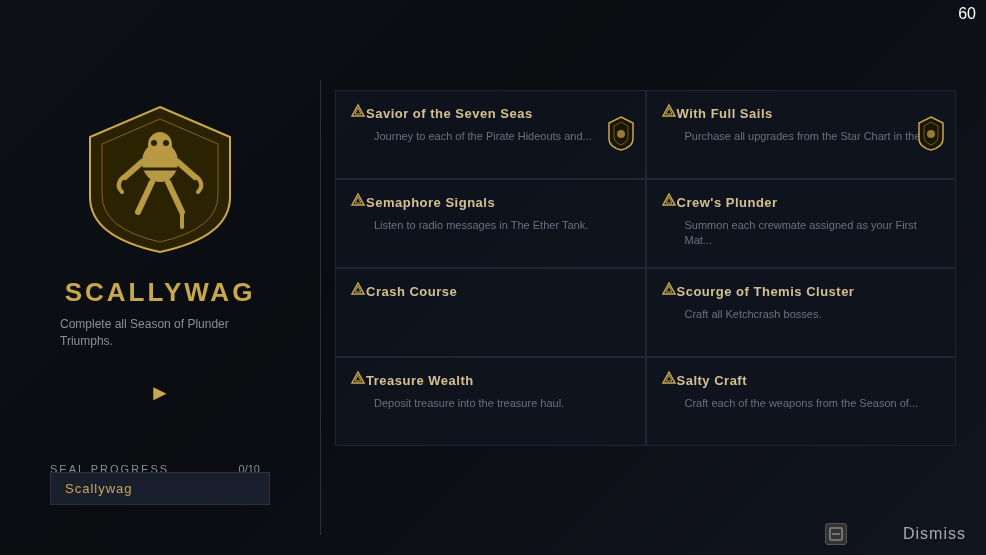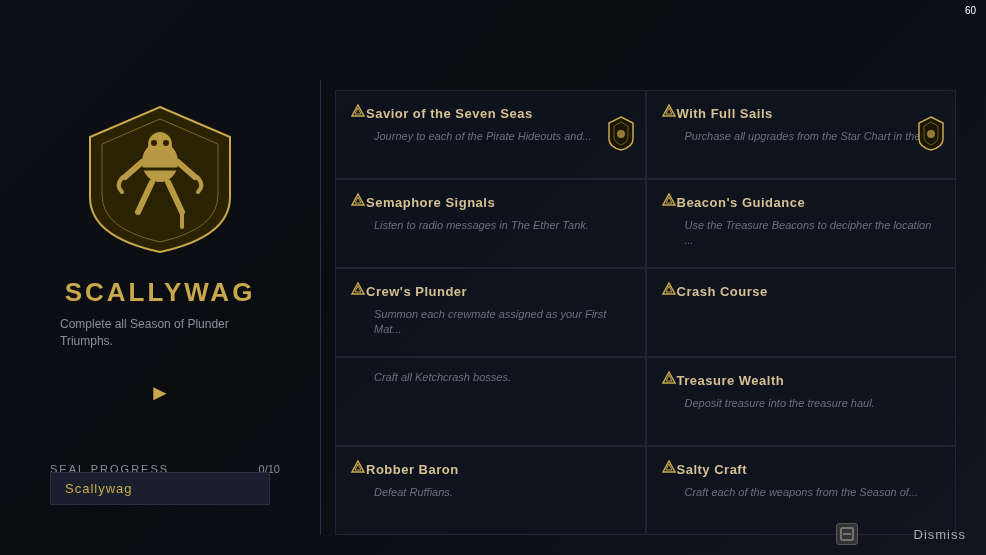--- a/index.html
+++ b/index.html
@@ -20,21 +20,21 @@
       background: linear-gradient(135deg, #0d1117 0%, #0a0c10 40%, #111520 100%);
       z-index: 0;
     }
 
     
     .top-fps {
       position: absolute;
       top: 5px;
       right: 10px;
       color: #ffffff;
-      font-size: 10px;
+      font-size: 16px;
       z-index: 10;
     }
 
     
     .left-panel {
       position: absolute;
       left: 0;
       top: 0;
       width: 320px;
       height: 100%;
@@ -82,21 +82,21 @@
       left: 50px;
       color: #8a8f9a;
       font-size: 11px;
       letter-spacing: 2px;
       text-transform: uppercase;
     }
 
     .seal-progress-value {
       position: absolute;
       bottom: 80px;
-      right: 40px;
+      right: 60px;
       color: #8a8f9a;
       font-size: 11px;
     }
 
     .seal-name-box {
       position: absolute;
       bottom: 50px;
       left: 50px;
       right: 50px;
       background: #1a1f2e;
@@ -154,21 +154,20 @@
       font-size: 13px;
       font-weight: bold;
       letter-spacing: 0.5px;
     }
 
     .triumph-desc {
       color: #6a7080;
       font-size: 11px;
       line-height: 1.4;
       padding-left: 24px;
-      font-style: italic;
     }
 
     
     .bottom-bar {
       position: absolute;
       bottom: 10px;
       right: 20px;
       display: flex;
       align-items: center;
       gap: 8px;
@@ -181,21 +180,21 @@
       background: #333;
       border: 1px solid #555;
       border-radius: 3px;
       display: flex;
       align-items: center;
       justify-content: center;
     }
 
     .dismiss-label {
       color: #aaa;
-      font-size: 13px;
+      font-size: 16px;
       letter-spacing: 1px;
       margin-left: 48px;
     }
   </style>
 </head>
 <body>
 
 <div class="bg-overlay"></div>
 
 <div class="top-fps">60</div>
@@ -287,65 +286,52 @@
         <span class="triumph-name">Semaphore Signals</span>
       </div>
       <div class="triumph-desc">Listen to radio messages in The Ether Tank.</div>
     </div>
     <div class="triumph-card">
       <div class="triumph-header">
         <span><svg width="16" height="16" viewBox="0 0 16 16">
     <polygon points="8,2 14,13 2,13" fill="none" stroke="#c9a84c" stroke-width="1.5"></polygon>
     <polygon points="8,5 11,11 5,11" fill="none" stroke="#c9a84c" stroke-width="1"></polygon>
   </svg></span>
-        <span class="triumph-name">Beacon's Guidance</span>
-      </div>
-      <div class="triumph-desc">Use the Treasure Beacons to decipher the location ...</div>
-    </div>
-    <div class="triumph-card">
-      <div class="triumph-header">
-        <span><svg width="16" height="16" viewBox="0 0 16 16">
-    <polygon points="8,2 14,13 2,13" fill="none" stroke="#c9a84c" stroke-width="1.5"></polygon>
-    <polygon points="8,5 11,11 5,11" fill="none" stroke="#c9a84c" stroke-width="1"></polygon>
-  </svg></span>
         <span class="triumph-name">Crew's Plunder</span>
       </div>
       <div class="triumph-desc">Summon each crewmate assigned as your First Mat...</div>
     </div>
     <div class="triumph-card">
       <div class="triumph-header">
         <span><svg width="16" height="16" viewBox="0 0 16 16">
     <polygon points="8,2 14,13 2,13" fill="none" stroke="#c9a84c" stroke-width="1.5"></polygon>
     <polygon points="8,5 11,11 5,11" fill="none" stroke="#c9a84c" stroke-width="1"></polygon>
   </svg></span>
         <span class="triumph-name">Crash Course</span>
       </div>
     </div>
     <div class="triumph-card">
+      <div class="triumph-header">
+        <span><svg width="16" height="16" viewBox="0 0 16 16">
+    <polygon points="8,2 14,13 2,13" fill="none" stroke="#c9a84c" stroke-width="1.5"></polygon>
+    <polygon points="8,5 11,11 5,11" fill="none" stroke="#c9a84c" stroke-width="1"></polygon>
+  </svg></span>
+        <span class="triumph-name">Scourge of Themis Cluster</span>
+      </div>
       <div class="triumph-desc">Craft all Ketchcrash bosses.</div>
     </div>
     <div class="triumph-card">
       <div class="triumph-header">
         <span><svg width="16" height="16" viewBox="0 0 16 16">
     <polygon points="8,2 14,13 2,13" fill="none" stroke="#c9a84c" stroke-width="1.5"></polygon>
     <polygon points="8,5 11,11 5,11" fill="none" stroke="#c9a84c" stroke-width="1"></polygon>
   </svg></span>
         <span class="triumph-name">Treasure Wealth</span>
       </div>
       <div class="triumph-desc">Deposit treasure into the treasure haul.</div>
-    </div>
-    <div class="triumph-card">
-      <div class="triumph-header">
-        <span><svg width="16" height="16" viewBox="0 0 16 16">
-    <polygon points="8,2 14,13 2,13" fill="none" stroke="#c9a84c" stroke-width="1.5"></polygon>
-    <polygon points="8,5 11,11 5,11" fill="none" stroke="#c9a84c" stroke-width="1"></polygon>
-  </svg></span>
-        <span class="triumph-name">Robber Baron</span>
-      </div>
-      <div class="triumph-desc">Defeat Ruffians.</div>
     </div>
     <div class="triumph-card">
       <div class="triumph-header">
         <span><svg width="16" height="16" viewBox="0 0 16 16">
     <polygon points="8,2 14,13 2,13" fill="none" stroke="#c9a84c" stroke-width="1.5"></polygon>
     <polygon points="8,5 11,11 5,11" fill="none" stroke="#c9a84c" stroke-width="1"></polygon>
   </svg></span>
         <span class="triumph-name">Salty Craft</span>
       </div>
       <div class="triumph-desc">Craft each of the weapons from the Season of...</div>

